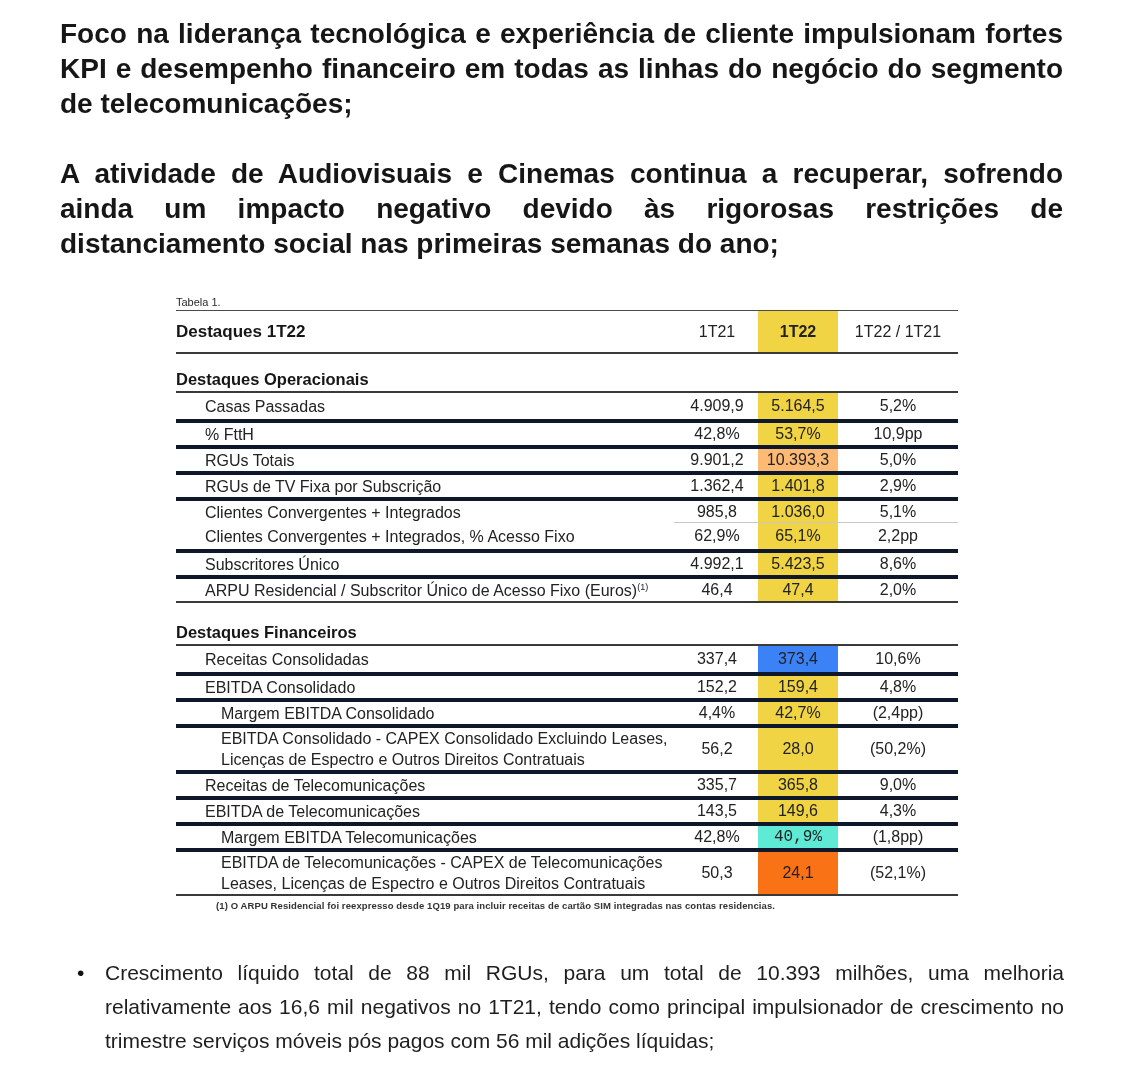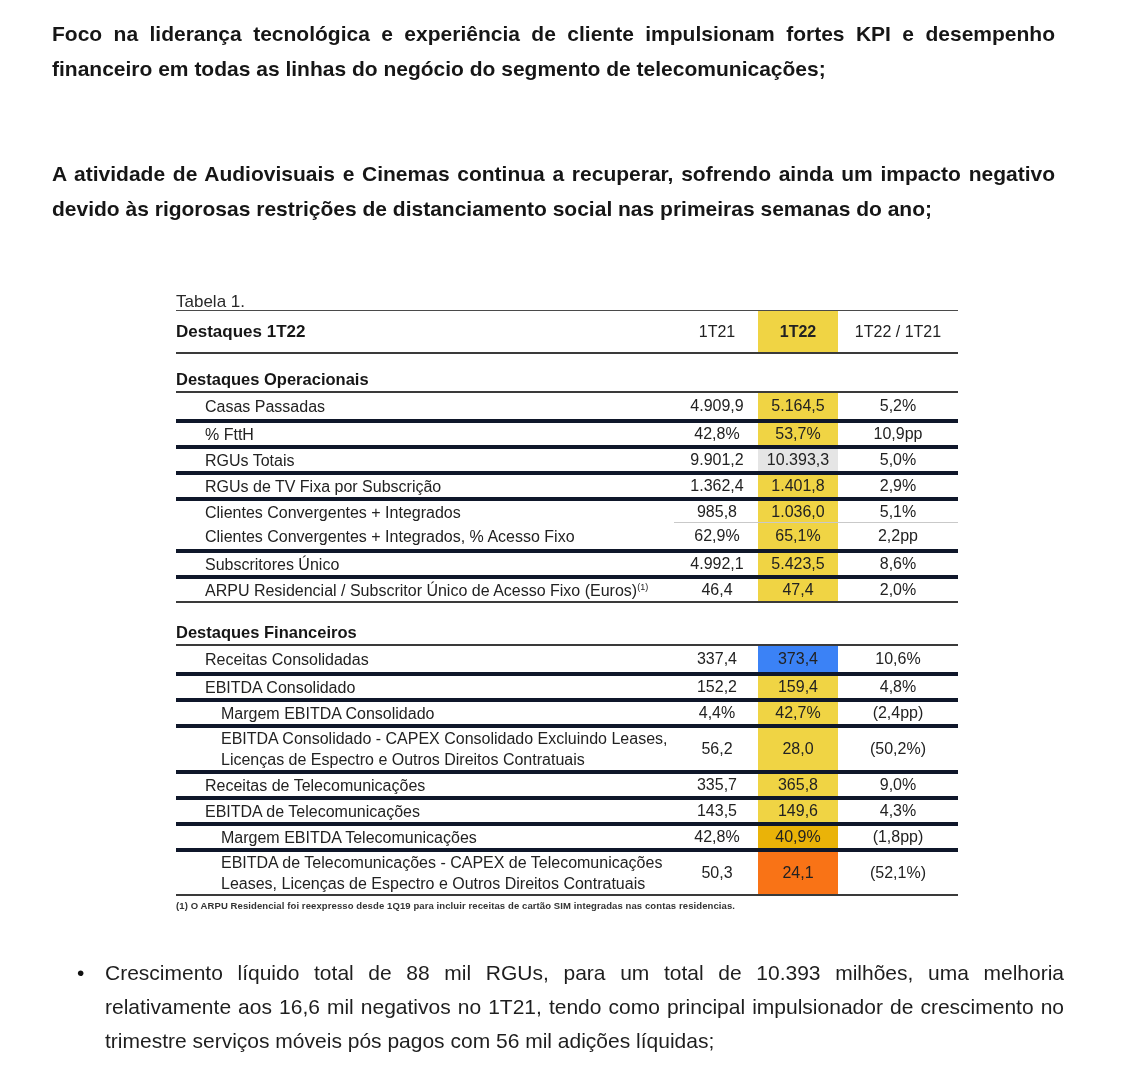--- a/index.html
+++ b/index.html
@@ -4,32 +4,32 @@
 <style>
   * { margin:0; padding:0; box-sizing:border-box; }
   html,body { background:#ffffff; }
   body { font-family:"Liberation Sans","DejaVu Sans",sans-serif; color:#1b1b1b; }
   .page {
     position:relative; width:1125px; height:1092px; background:#ffffff; overflow:hidden;
   }
 
   
   .h-para {
-    position:absolute; left:52px; width:1003px;
-    font-size:21px; line-height:35px; font-weight:bold; color:#161616;
+    position:absolute; left:60px; width:1003px;
+    font-size:28px; line-height:35px; font-weight:bold; color:#161616;
     text-align:justify; text-justify:inter-word;
   }
   .h1 { top:16px; }
   .h2 { top:156px; }
 
   
   .table-block { position:absolute; left:176px; top:293px; width:782px; }
 
   .tbl-caption {
-    font-size:17px; color:#2a2a2a; line-height:18px; height:18px;
+    font-size:11px; color:#2a2a2a; line-height:18px; height:18px;
     border-bottom:1.5px solid #4a4a4a; padding-bottom:14px;
   }
 
   .grid-row {
     display:grid; grid-template-columns:1fr 82px 80px 120px;
     align-items:center; position:relative;
   }
 
   .head-row { height:43px; border-bottom:2px solid #3a3a3a; }
   .tbl-title { font-size:17px; font-weight:bold; color:#161616; }
@@ -55,21 +55,21 @@
   }
 
   .cell.label { padding-left:29px; line-height:21px; }
   .row.indent2 .cell.label { padding-left:45px; }
   .cell.num { text-align:center; white-space:nowrap; }
   .cell.c2 { height:100%; display:flex; align-items:center; justify-content:center; }
 
   sup.fn-ref { font-size:9px; vertical-align:super; line-height:0; }
 
   .footnote {
-    margin-top:4px; font-size:9.5px; font-weight:bold; color:#333; letter-spacing:0.1px;
+    margin-top:4px; font-size:9.5px; font-weight:bold; color:#333; letter-spacing:0.1px;margin-left:40px;
   }
 
   
   .bullet-row { position:absolute; left:60px; top:956px; width:1004px; display:flex; }
   .bullet-dot {
     width:45px; flex:0 0 45px; padding-left:17px;
     font-size:21px; line-height:34px; color:#111;
   }
   .bullet-text {
     flex:1; font-size:21px; line-height:34px; color:#1e1e1e;
@@ -108,21 +108,21 @@
       <div class="grid-row row">
         <div class="cell label">% FttH</div>
         <div class="cell num">42,8%</div>
         <div class="cell num c2" style="background-color: rgb(240, 212, 68);">53,7%</div>
         <div class="cell num">10,9pp</div>
       </div>
 
       <div class="grid-row row">
         <div class="cell label">RGUs Totais</div>
         <div class="cell num">9.901,2</div>
-        <div class="cell num c2" style="background-color: #e5e5e5;">10.393,3</div>
+        <div class="cell num c2" style="background-color: #fdba74;">10.393,3</div>
         <div class="cell num">5,0%</div>
       </div>
 
       <div class="grid-row row">
         <div class="cell label">RGUs de TV Fixa por Subscrição</div>
         <div class="cell num">1.362,4</div>
         <div class="cell num c2" style="background-color: rgb(240, 212, 68);">1.401,8</div>
         <div class="cell num">2,9%</div>
       </div>
 
@@ -199,21 +199,21 @@
       <div class="grid-row row">
         <div class="cell label">EBITDA de Telecomunicações</div>
         <div class="cell num">143,5</div>
         <div class="cell num c2" style="background-color: rgb(240, 212, 68);">149,6</div>
         <div class="cell num">4,3%</div>
       </div>
 
       <div class="grid-row row indent2">
         <div class="cell label">Margem EBITDA Telecomunicações</div>
         <div class="cell num">42,8%</div>
-        <div class="cell num c2" style="background-color: #eab308;">40,9%</div>
+        <div class="cell num c2" style="background-color: #5eead4; font-family: Liberation Mono, monospace;">40,9%</div>
         <div class="cell num">(1,8pp)</div>
       </div>
 
       <div class="grid-row row indent2 tall">
         <div class="cell label">EBITDA de Telecomunicações - CAPEX de Telecomunicações Leases, Licenças de Espectro e Outros Direitos Contratuais</div>
         <div class="cell num">50,3</div>
         <div class="cell num c2" style="background-color: #f97316;">24,1</div>
         <div class="cell num">(52,1%)</div>
       </div>
 

